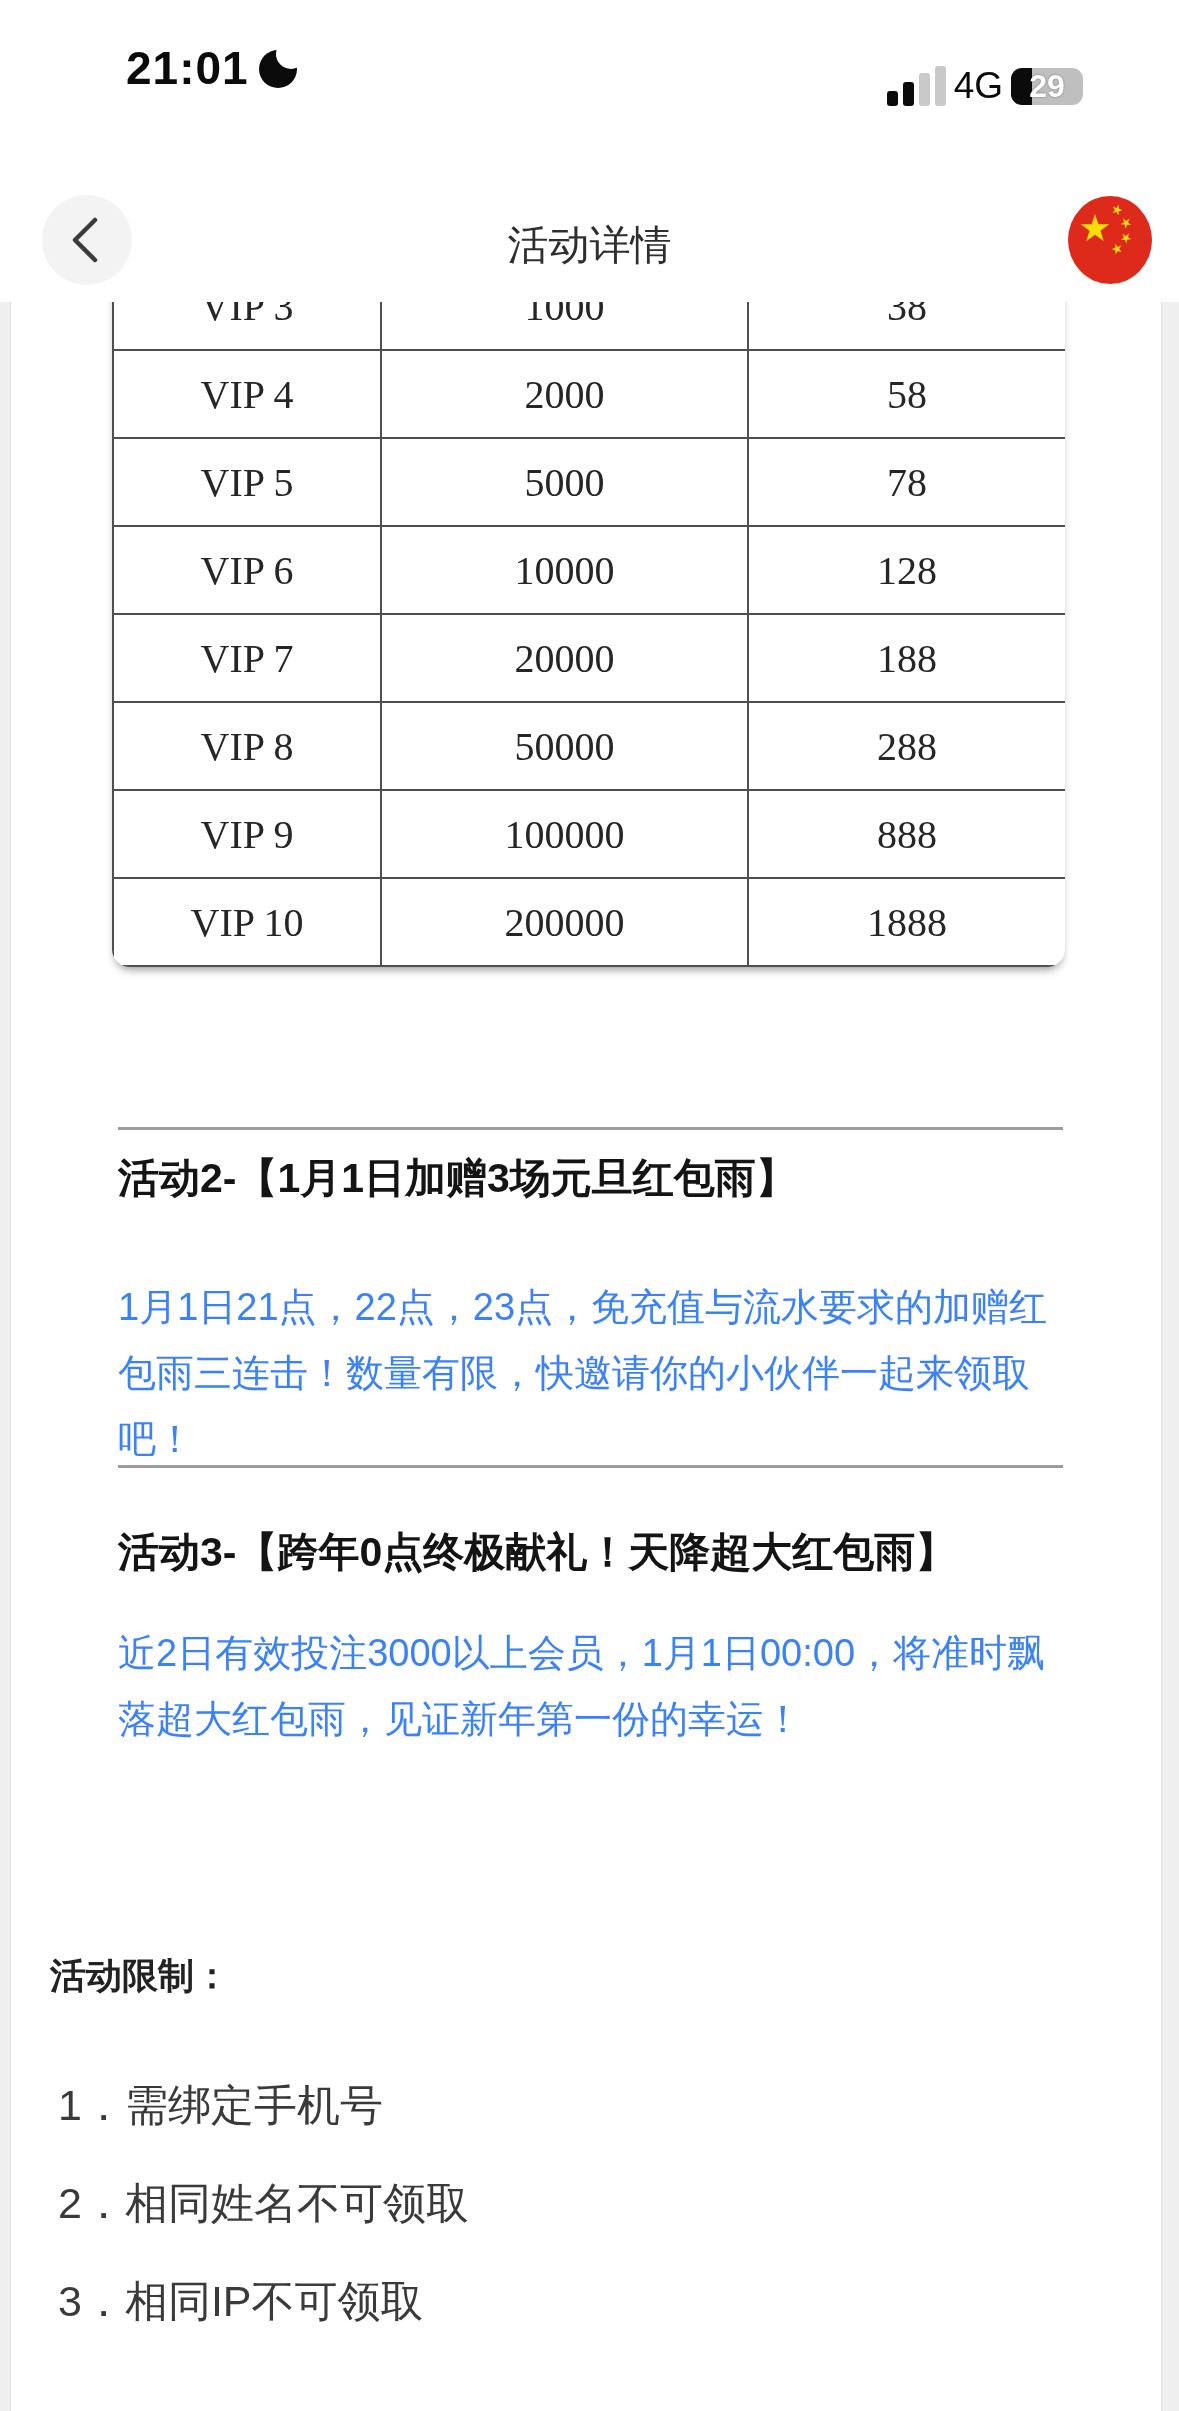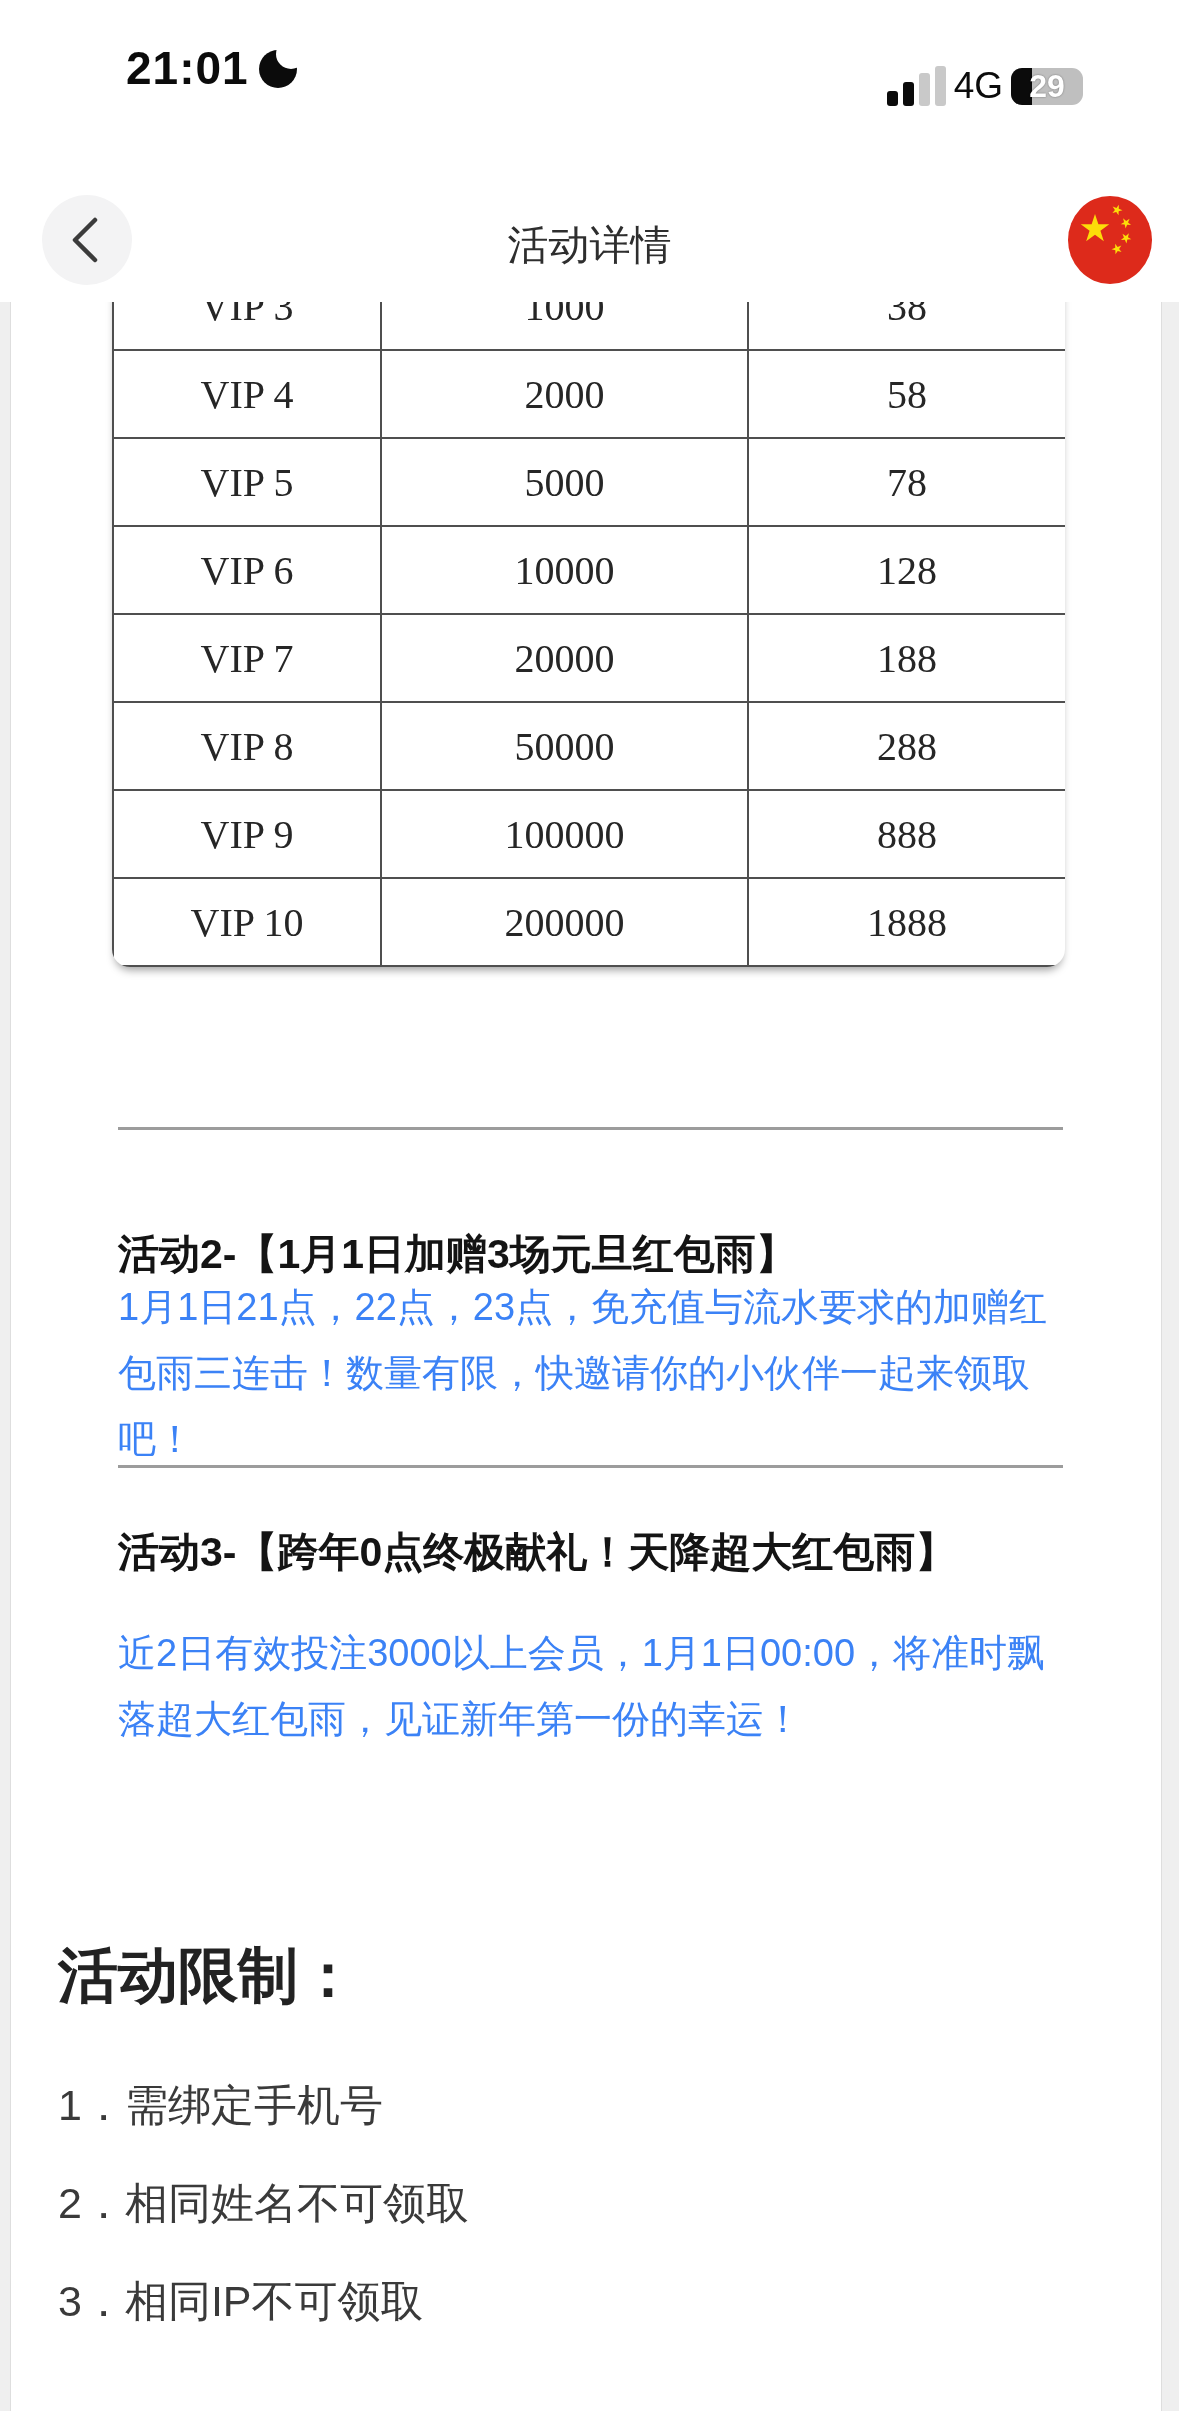--- a/index.html
+++ b/index.html
@@ -36,21 +36,21 @@
   .table-wrap{position:absolute;left:112px;top:-41px;width:953px;border-radius:0 0 18px 18px;
               overflow:hidden;box-shadow:0 6px 9px -3px rgba(0,0,0,.38);}
   table.vip{width:100%;border-collapse:collapse;table-layout:fixed;}
   table.vip td{border:2px solid #4f4f4f;height:86px;text-align:center;vertical-align:middle;
                font-family:"Liberation Serif",serif;font-size:40px;color:#262626;padding:0;}
 
   .divider{position:absolute;left:118px;width:945px;height:3px;background:#9c9c9c;}
   .act-heading{position:absolute;left:118px;width:945px;font-size:41px;font-weight:700;color:#141414;line-height:48px;}
   .act-body{position:absolute;left:118px;width:950px;font-size:38px;color:#3b82f6;line-height:66px;}
 
-  .limit-heading{position:absolute;left:58px;font-size:60px;font-weight:700;color:#222222;line-height:56px;}
+  .limit-heading{position:absolute;left:50px;font-size:36px;font-weight:700;color:#222222;line-height:56px;}
   .limit-item{position:absolute;left:58px;font-size:43px;color:#3a3a3a;line-height:46px;}
 </style>
 </head>
 <body>
 
 <div id="screen">
 
   <div class="status-left">
     <span class="time">21:01</span>
     <span class="moon">
@@ -138,21 +138,21 @@
         <tr>
           <td>VIP 10</td>
           <td>200000</td>
           <td>1888</td>
         </tr>
       </tbody>
         </table>
     </div>
 
     <div class="divider" style="top:825px"></div>
-    <div class="act-heading" style="top:928px">活动2-【1月1日加赠3场元旦红包雨】</div>
+    <div class="act-heading" style="top:852px">活动2-【1月1日加赠3场元旦红包雨】</div>
     <div class="act-body" style="top:972px">1月1日21点，22点，23点，免充值与流水要求的加赠红包雨三连击！数量有限，快邀请你的小伙伴一起来领取吧！</div>
 
     <div class="divider" style="top:1163px"></div>
     <div class="act-heading" style="top:1226px">活动3-【跨年0点终极献礼！天降超大红包雨】</div>
     <div class="act-body" style="top:1318px">近2日有效投注3000以上会员，1月1日00:00，将准时飘落超大红包雨，见证新年第一份的幸运！</div>
 
     <div class="limit-heading" style="top:1646px">活动限制：</div>
     <div class="limit-item" style="top:1780px">1．需绑定手机号</div>
     <div class="limit-item" style="top:1878px">2．相同姓名不可领取</div>
     <div class="limit-item" style="top:1976px">3．相同IP不可领取</div>

